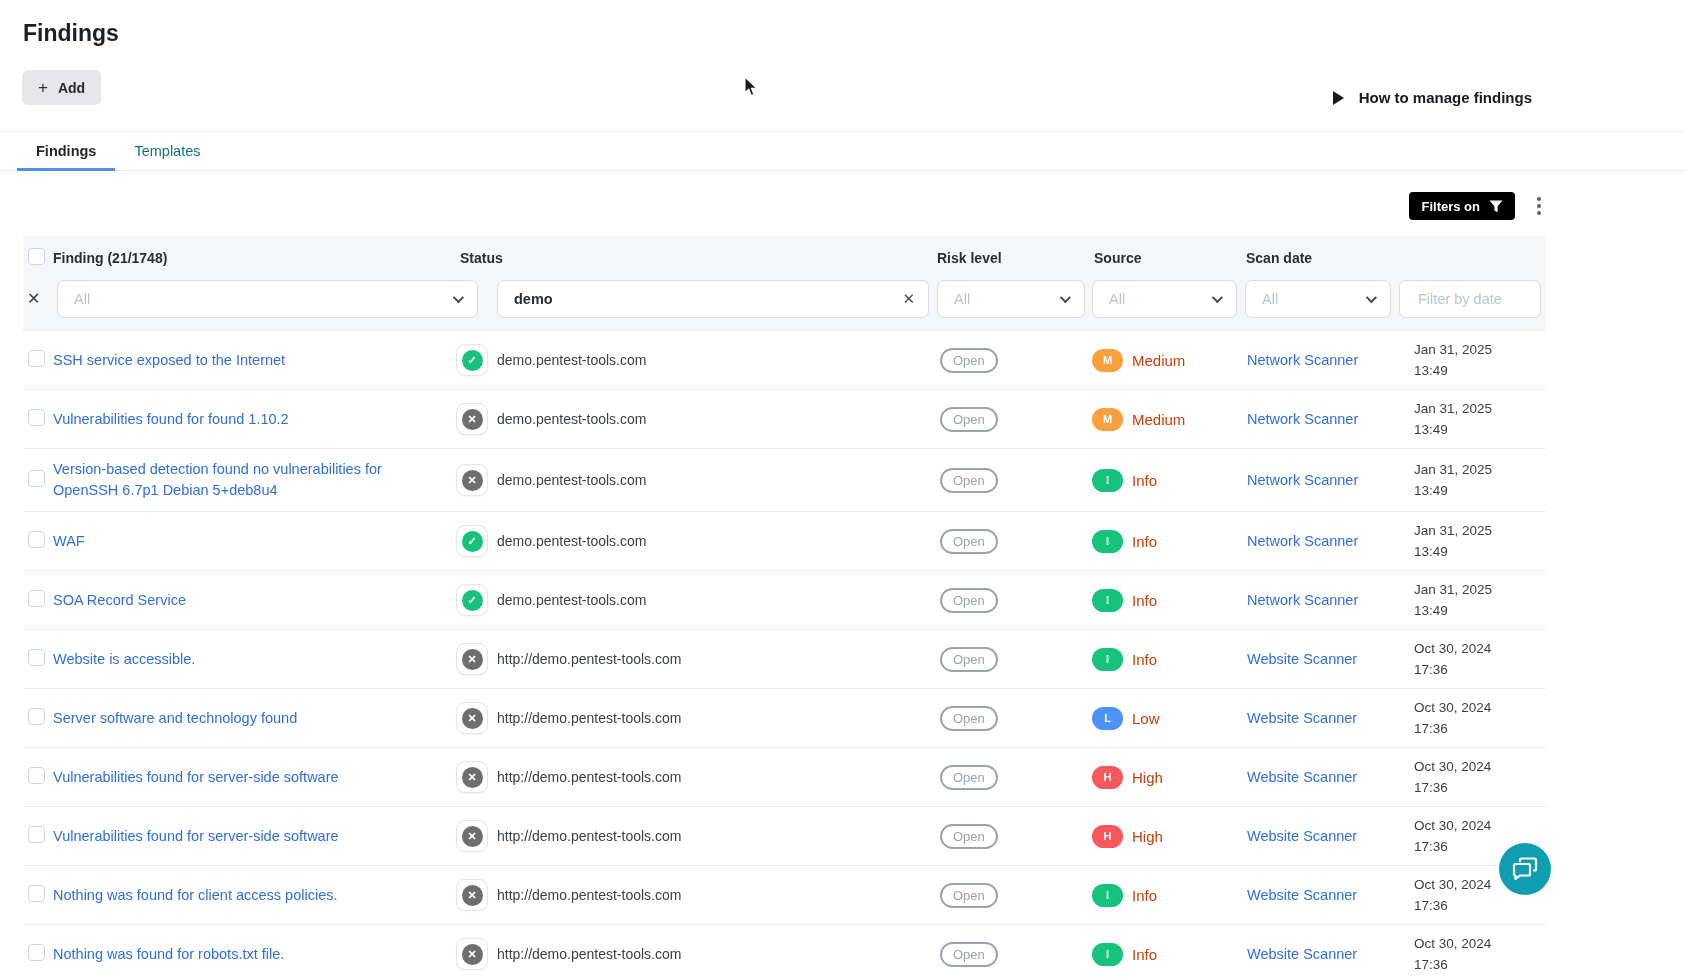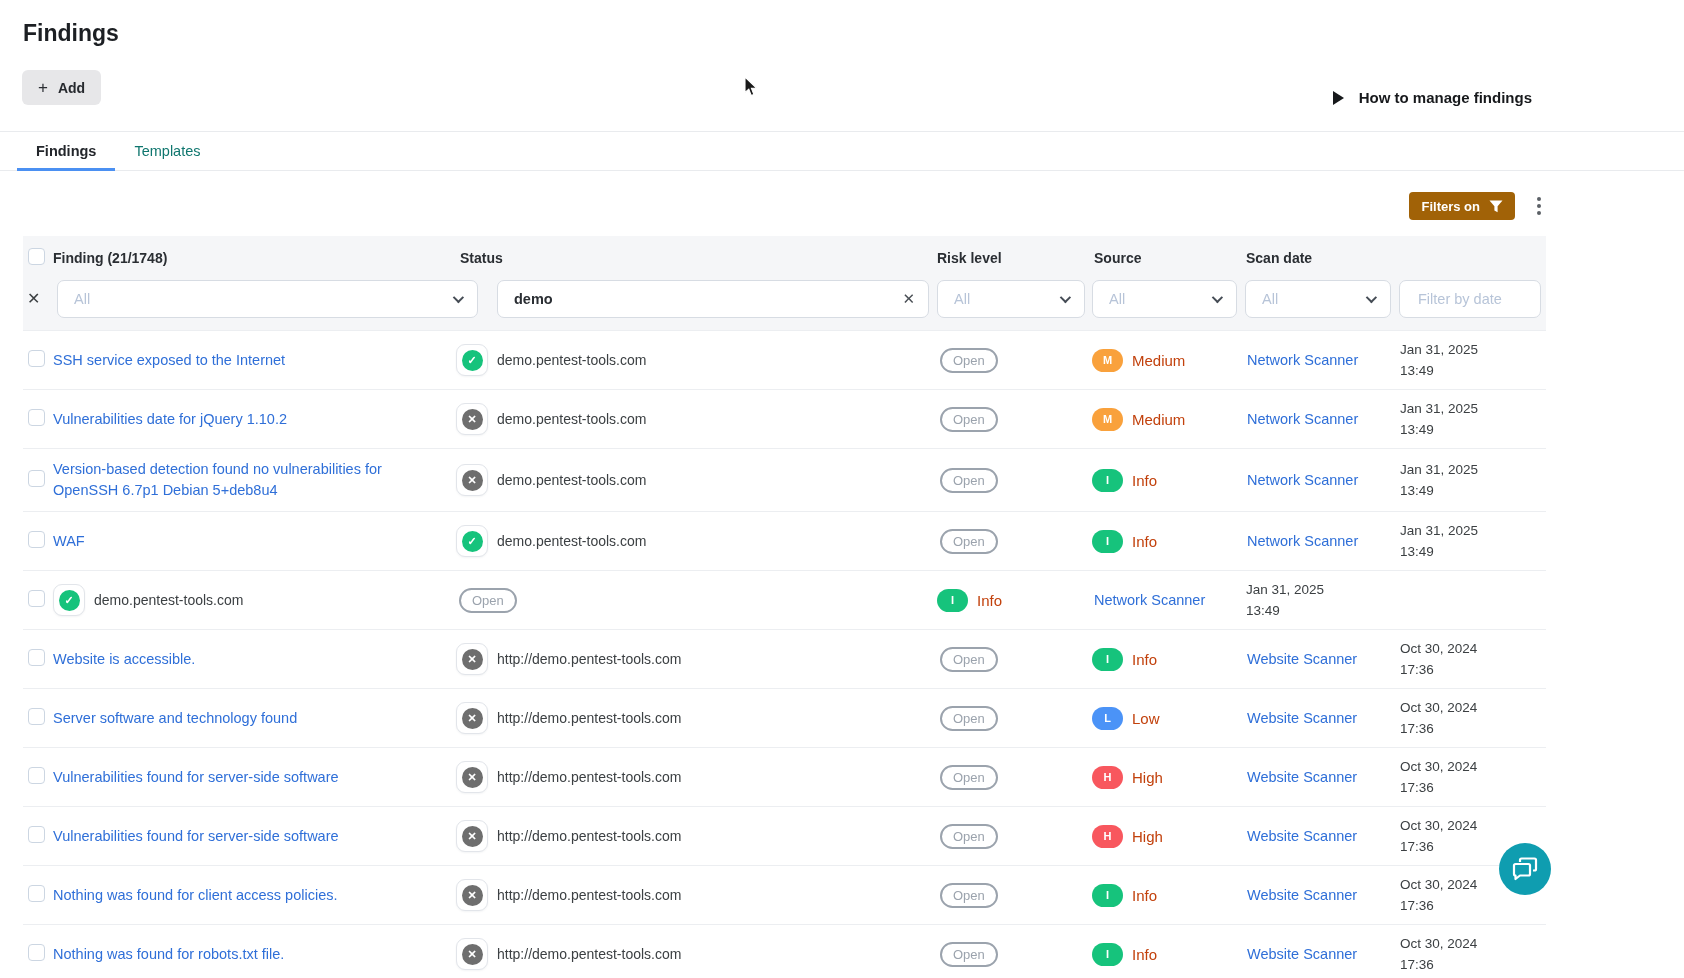--- a/index.html
+++ b/index.html
@@ -72,21 +72,21 @@
   .badge-circle { width:21px; height:21px; border-radius:50%; color:#fff; font-size:11px; font-weight:700;
     display:flex; align-items:center; justify-content:center; }
   .target-text { font-size:14px; color:#3c4043; }
   .pill-open { margin-left:3px; display:inline-block; padding:3px 11px; border:2px solid #9ba3ad; border-radius:999px;
     font-size:13px; color:#9ba3ad; background:#fff; }
   .risk-cell { display:flex; align-items:center; gap:9px; }
   .risk-pill { width:31px; height:23px; border-radius:999px; color:#fff; font-size:11px; font-weight:700;
     display:flex; align-items:center; justify-content:center; }
   .risk-label { font-size:15px; color:#c2410c; }
   .source-cell a { margin-left:2px; font-size:14.5px; }
-  .date-cell { margin-left:1px; font-size:13.5px; color:#3c4043; line-height:21px; }
+  .date-cell { margin-left:15px; font-size:13.5px; color:#3c4043; line-height:21px; }
 
   
   .chat-fab { position:absolute; left:1499px; top:843px; width:52px; height:52px; border-radius:50%;
     background:#0f9db0; border:none; display:flex; align-items:center; justify-content:center; cursor:default; }
 
   
   .cursor { position:absolute; left:744px; top:76px; pointer-events:none; }
 </style>
 </head>
 <body>
@@ -104,21 +104,21 @@
     <span class="play-tri"></span>
     <span class="help-text">How to manage findings</span>
   </div>
 
   <div class="tabbar">
     <div class="tab active">Findings</div>
     <div class="tab">Templates</div>
   </div>
 
   <div class="toolbar">
-    <button class="filters-btn" style="background: #a16207; text-align: right;">
+    <button class="filters-btn" style="background: #000000; text-align: right;">
       <span>Filters on</span>
       <svg width="14" height="13" viewBox="0 0 14 13">
           <path d="M0.5 0.5 H13.5 L8.6 6.2 V12.3 L5.4 10.4 V6.2 Z" fill="#ffffff"></path>
         </svg>
     </button>
     <div class="kebab">
       <span class="dot"></span>
         <span class="dot"></span>
         <span class="dot"></span>
     </div>
@@ -191,21 +191,21 @@
     </div>
     <div class="source-cell"><a class="link" style="color: rgb(47, 111, 216);">Network Scanner</a></div>
     <div class="date-cell">
       <div>Jan 31, 2025</div>
       <div>13:49</div>
     </div>
   </div>
 
   <div class="grid trow">
     <div><span class="checkbox"></span></div>
-    <div class="finding-cell"><a class="link" style="color: rgb(47, 111, 216);">Vulnerabilities date for jQuery 1.10.2</a></div>
+    <div class="finding-cell"><a class="link" style="color: rgb(47, 111, 216);">Vulnerabilities found for found 1.10.2</a></div>
     <div class="target-cell">
       <span class="badge">
               <span class="badge-circle" style="background: rgb(110, 110, 110);">✕</span>
             </span>
       <span class="target-text">demo.pentest-tools.com</span>
     </div>
     <div><span class="pill-open">Open</span></div>
     <div class="risk-cell">
       <span class="risk-pill" style="background: rgb(249, 161, 60);">
               <span>M</span>
@@ -260,20 +260,21 @@
     </div>
     <div class="source-cell"><a class="link" style="color: rgb(47, 111, 216);">Network Scanner</a></div>
     <div class="date-cell">
       <div>Jan 31, 2025</div>
       <div>13:49</div>
     </div>
   </div>
 
   <div class="grid trow">
     <div><span class="checkbox"></span></div>
+    <div class="finding-cell"><a class="link" style="color: rgb(47, 111, 216);">SOA Record Service</a></div>
     <div class="target-cell">
       <span class="badge">
               <span class="badge-circle" style="background: rgb(22, 195, 124);">✓</span>
             </span>
       <span class="target-text">demo.pentest-tools.com</span>
     </div>
     <div><span class="pill-open">Open</span></div>
     <div class="risk-cell">
       <span class="risk-pill" style="background: rgb(22, 195, 124);">
               <span>I</span>

